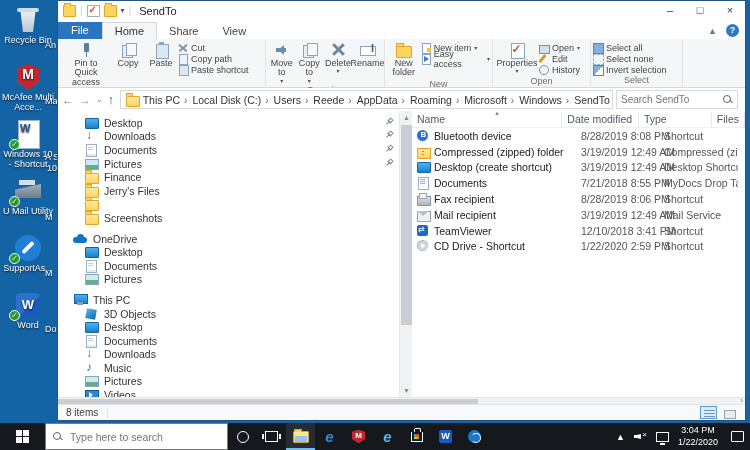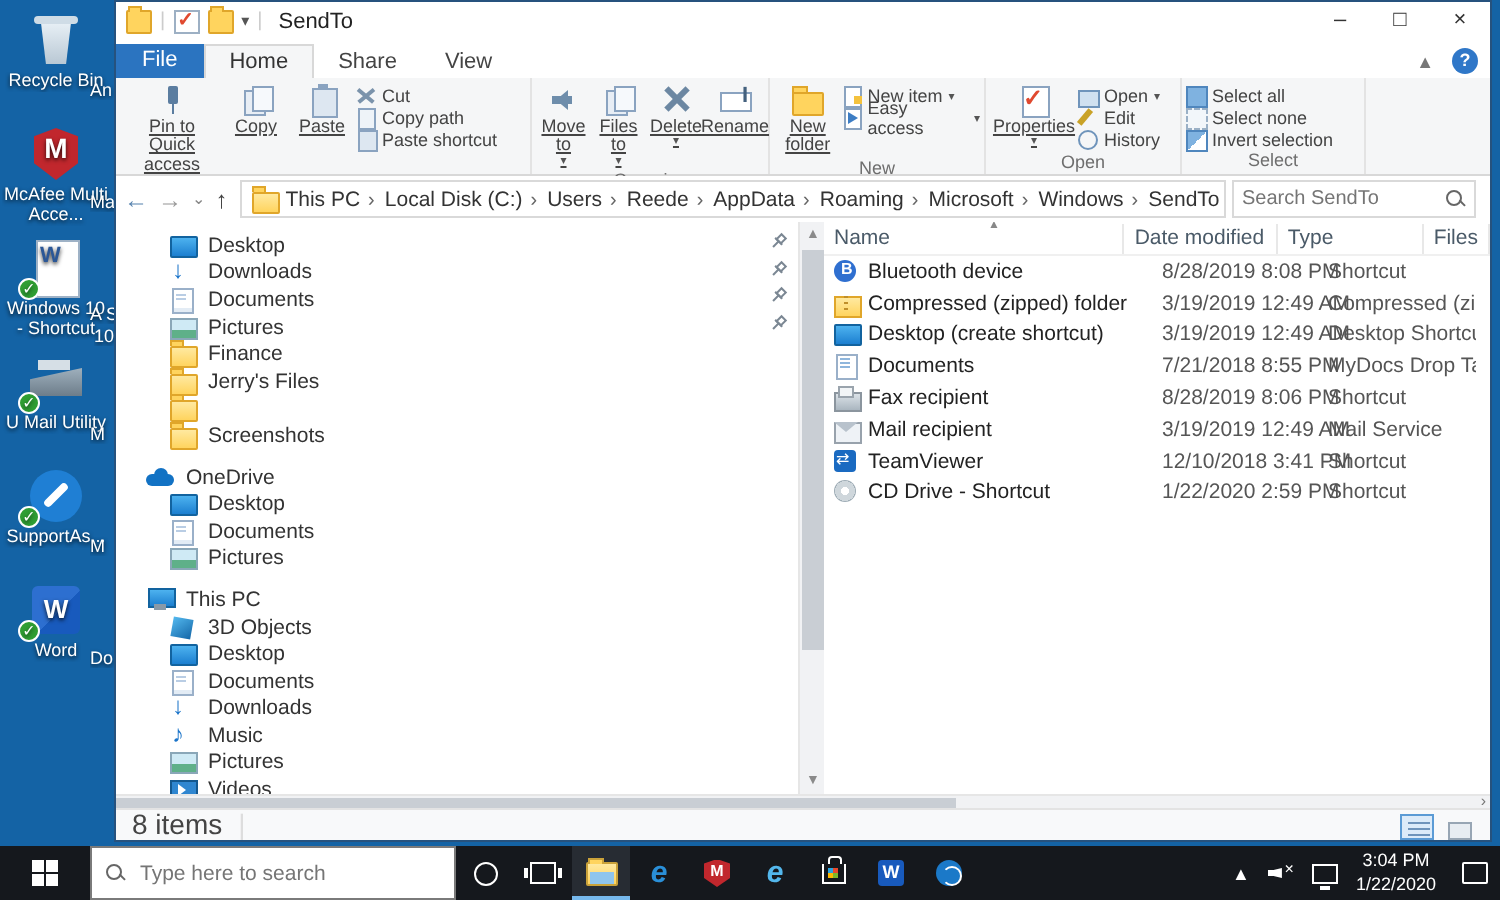--- a/index.html
+++ b/index.html
@@ -67,21 +67,21 @@
   .rib-collapse { color:#777; font-size:9px; }
   .help-dot { width:13px; height:13px; border-radius:50%; background:#2f77c8; color:#fff; font-size:9px;
               text-align:center; line-height:13px; font-weight:bold; }
 
   
   .ribbon { height:49px; flex:0 0 49px; background:#f5f6f7; border-bottom:1px solid #d8d8d8; display:flex; }
   .rgroup { display:flex; flex-direction:column; border-right:1px solid #e3e3e3; padding:1px 2px 0; }
   .rbody { flex:1; display:flex; align-items:flex-start; }
   .rlabel { height:12px; text-align:center; font-size:9px; color:#6e6e6e; line-height:11px; }
   .rb { display:flex; flex-direction:column; align-items:center; font-size:9px; color:#444;
-        text-align:center; line-height:1.05; padding:1px 2px;text-decoration:underline; }
+        text-align:center; line-height:1.05; padding:1px 2px; }
   .rstack { display:flex; flex-direction:column; justify-content:flex-start; padding-top:2px; }
   .rs { display:flex; align-items:center; gap:3px; font-size:9px; color:#444; height:11px; }
   .caret { font-size:6px; color:#555; }
   .ri { width:17px; height:16px; position:relative; margin:1px auto 1px; }
   .rsi { width:10px; height:9px; position:relative; display:inline-block; flex:0 0 10px; }
 
   .ri-pin::before { content:""; position:absolute; left:6px; top:1px; width:5px; height:9px; background:#5b7da0; border-radius:1px; }
   .ri-pin::after { content:""; position:absolute; left:8px; top:10px; width:1.5px; height:5px; background:#5b7da0; }
   .ri-copy::before { content:""; position:absolute; left:2px; top:3px; width:9px; height:11px; background:#e8eef5; border:1px solid #8aa3c0; }
   .ri-copy::after { content:""; position:absolute; left:6px; top:1px; width:9px; height:11px; background:#f6f9fc; border:1px solid #8aa3c0; }
@@ -194,21 +194,21 @@
   .frow { display:flex; height:15.8px; align-items:center; }
   .fico { width:14px; height:12px; position:relative; flex:0 0 14px; margin-left:4px; }
   .fname { width:146px; padding-left:4px; color:#222; white-space:nowrap; overflow:hidden; }
   .fdate { width:83px; padding-left:5px; color:#555; white-space:nowrap; }
   .ftype { width:79px; padding-left:5px; color:#555; white-space:nowrap; overflow:hidden; }
 
   .hscroll { height:7px; flex:0 0 7px; background:#f1f2f4; position:relative; border-top:1px solid #e6e6e6; }
   .hthumb { position:absolute; left:0; top:1px; height:5px; width:420px; background:#c9ced4; }
   .hs-right { position:absolute; right:2px; top:-2px; font-size:8px; color:#777; }
 
-  .statusbar { height:16px; flex:0 0 16px; background:#f8f9fa; border-top:1px solid #e3e3e3; display:flex; align-items:flex-end; padding:0 8px; font-size:14px; color:#444; }
+  .statusbar { height:16px; flex:0 0 16px; background:#f8f9fa; border-top:1px solid #e3e3e3; display:flex; align-items:center; padding:0 8px; font-size:10px; color:#444; }
   .status-sep { margin-left:8px; color:#ddd; }
   .view-btns { margin-left:auto; display:flex; gap:3px; }
   .vb { width:17px; height:13px; border:1px solid transparent; position:relative; }
   .vb-details { border-color:#5b9bd5; background:#dcebf9; }
   .vb-details::before { content:""; position:absolute; left:3px; top:3px; width:11px; height:7px;
       background:repeating-linear-gradient(#6f94bb 0 1px, transparent 1px 3px); }
   .vb-icons::before { content:""; position:absolute; left:3px; top:3px; width:10px; height:7px; border:1px solid #98a6b4; background:#e8edf2; }
 
   
   .taskbar { position:absolute; left:0; bottom:0; width:750px; height:27px; background:#15181d; display:flex; align-items:stretch; }
@@ -366,21 +366,21 @@
 
     <div class="rgroup" style="width:119px">
       <div class="rbody">
         <div class="rb" style="width:30px">
           <span class="ri ri-move"></span>
           <span>Move to</span>
             <span class="caret">▾</span>
         </div>
         <div class="rb" style="width:30px">
           <span class="ri ri-copy"></span>
-          <span>Files to</span>
+          <span>Copy to</span>
             <span class="caret">▾</span>
         </div>
         <div class="rb" style="width:30px">
           <span class="ri ri-delete"></span>
           <span>Delete</span>
             <span class="caret">▾</span>
         </div>
         <div class="rb" style="width:29px">
           <span class="ri ri-rename"></span>
           <span>Rename</span>

